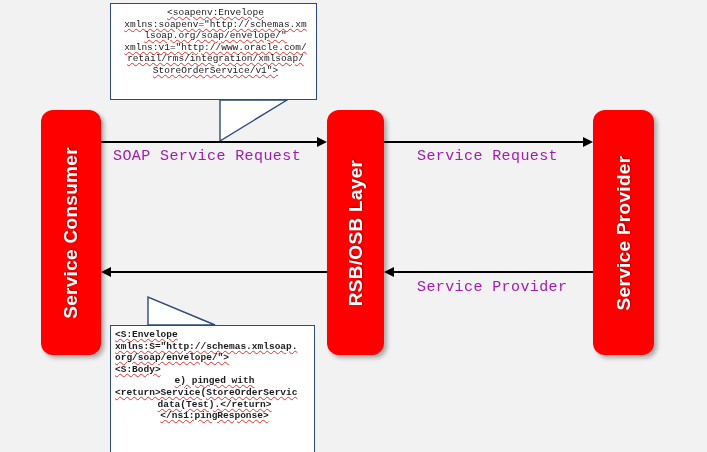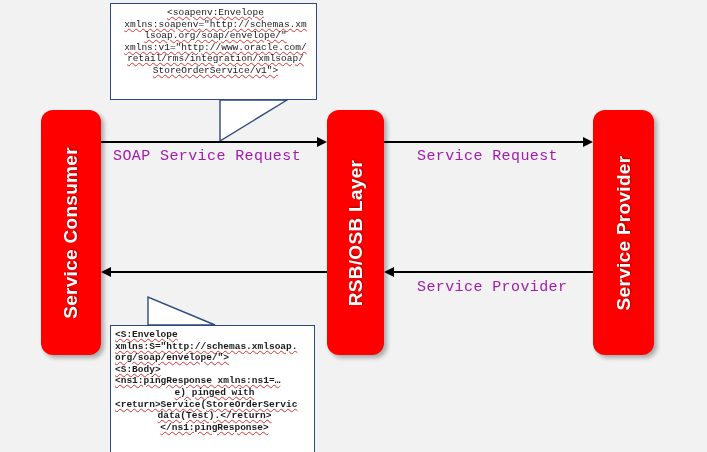--- a/index.html
+++ b/index.html
@@ -171,20 +171,19 @@
     <span class="xline sq">xmlns:v1="http://www.oracle.com/</span>
     <span class="xline sq">retail/rms/integration/xmlsoap/</span>
     <span class="xline sq">StoreOrderService/v1"&gt;</span>
   </div>
 
   <div class="xml-box" id="xml-box-response">
     <span class="xline left sq">&lt;S:Envelope</span>
     <span class="xline left sq">xmlns:S="http://schemas.xmlsoap.</span>
     <span class="xline left sq">org/soap/envelope/"&gt;</span>
     <span class="xline left sq">&lt;S:Body&gt;</span>
-    <span class="xline left sq"> &lt;ns1:pingResponse xmlns:ns1=…</span>
     <span class="xline sq">e) pinged with</span>
     <span class="xline left sq">&lt;return&gt;Service(StoreOrderServic</span>
     <span class="xline sq">data(Test).&lt;/return&gt;</span>
     <span class="xline sq">&lt;/ns1:pingResponse&gt;</span>
   </div>
 
 </div>
 
 </body></html>

